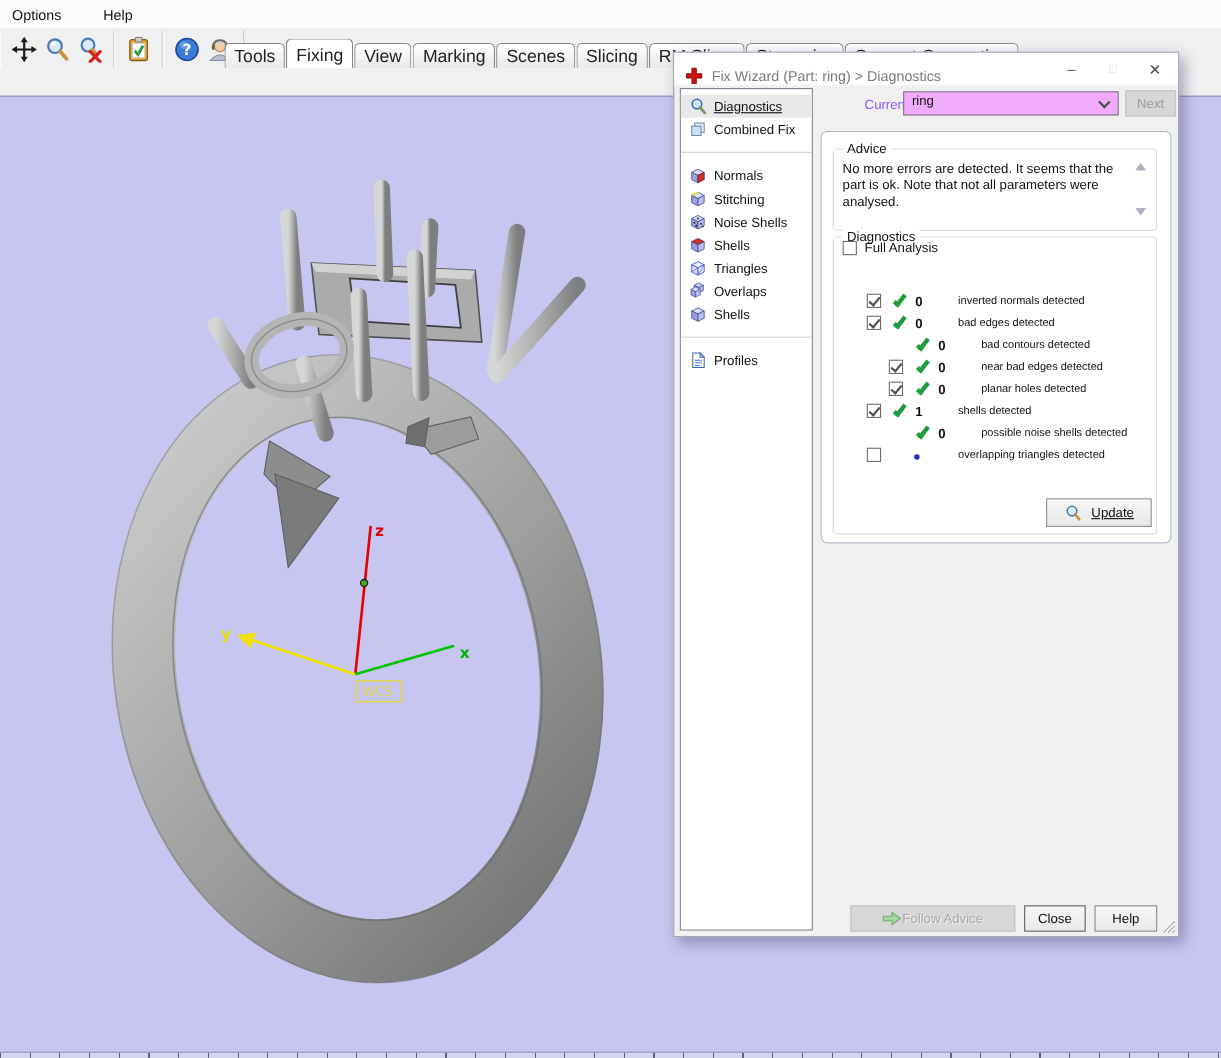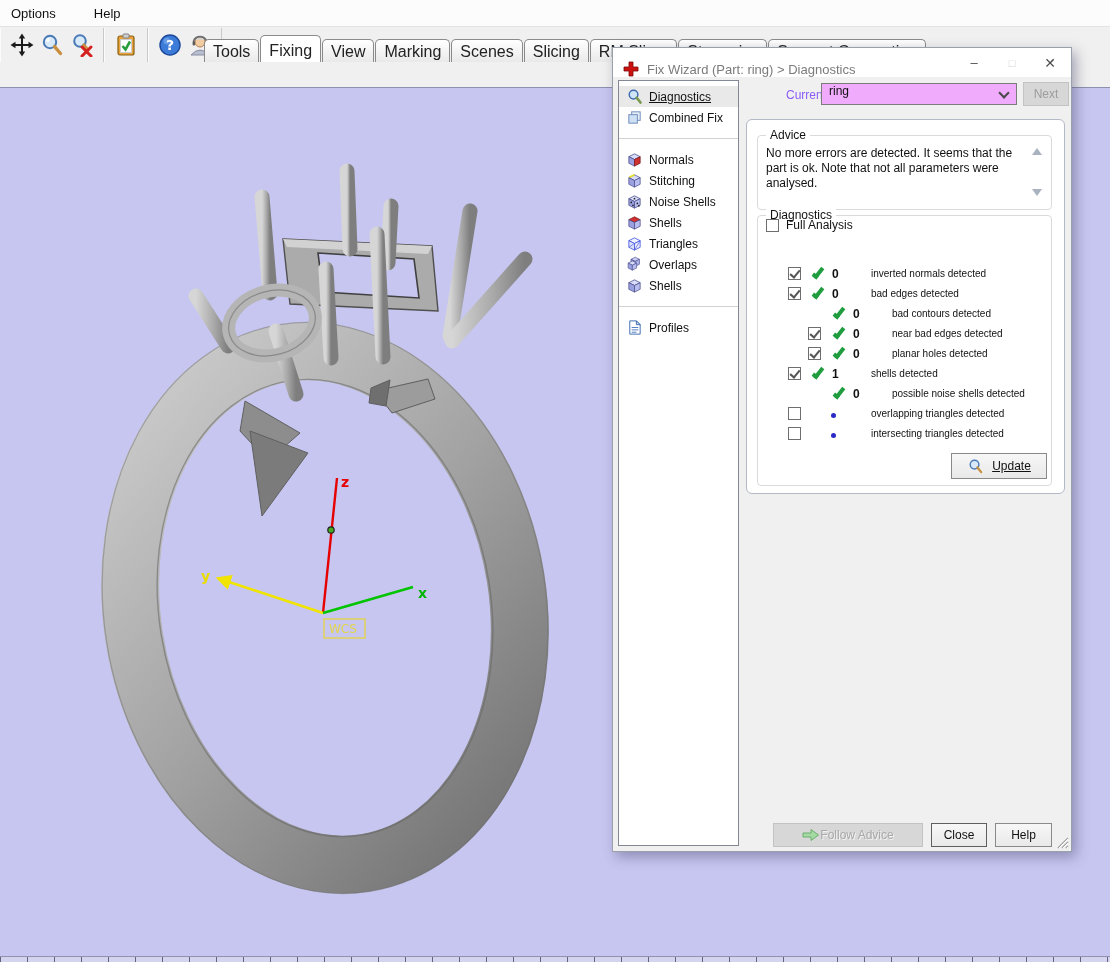--- a/index.html
+++ b/index.html
@@ -426,25 +426,20 @@
         <div class="diag-row lvl1">
           <span class="gcheck"></span>
           <span class="count">0</span>
           <span class="dlabel">possible noise shells detected</span>
         </div>
         <div class="diag-row lvl0">
           <span class="cbox"></span>
           <span class="bdot"></span>
           <span class="dlabel">overlapping triangles detected</span>
         </div>
-        <div class="diag-row lvl0">
-          <span class="cbox"></span>
-          <span class="bdot"></span>
-          <span class="dlabel">intersecting triangles detected</span>
-        </div>
       </div>
 
       <button class="btn update-btn">
         <svg viewBox="0 0 18 18">
             <circle cx="8" cy="7" r="4.6" fill="#d8e9fa" stroke="#4a7ab5" stroke-width="1.5"></circle>
             <line x1="11" y1="10" x2="15" y2="15" stroke="#c89040" stroke-width="2.4" stroke-linecap="round"></line>
           </svg>
         <span>Update</span>
       </button>
     </div>

